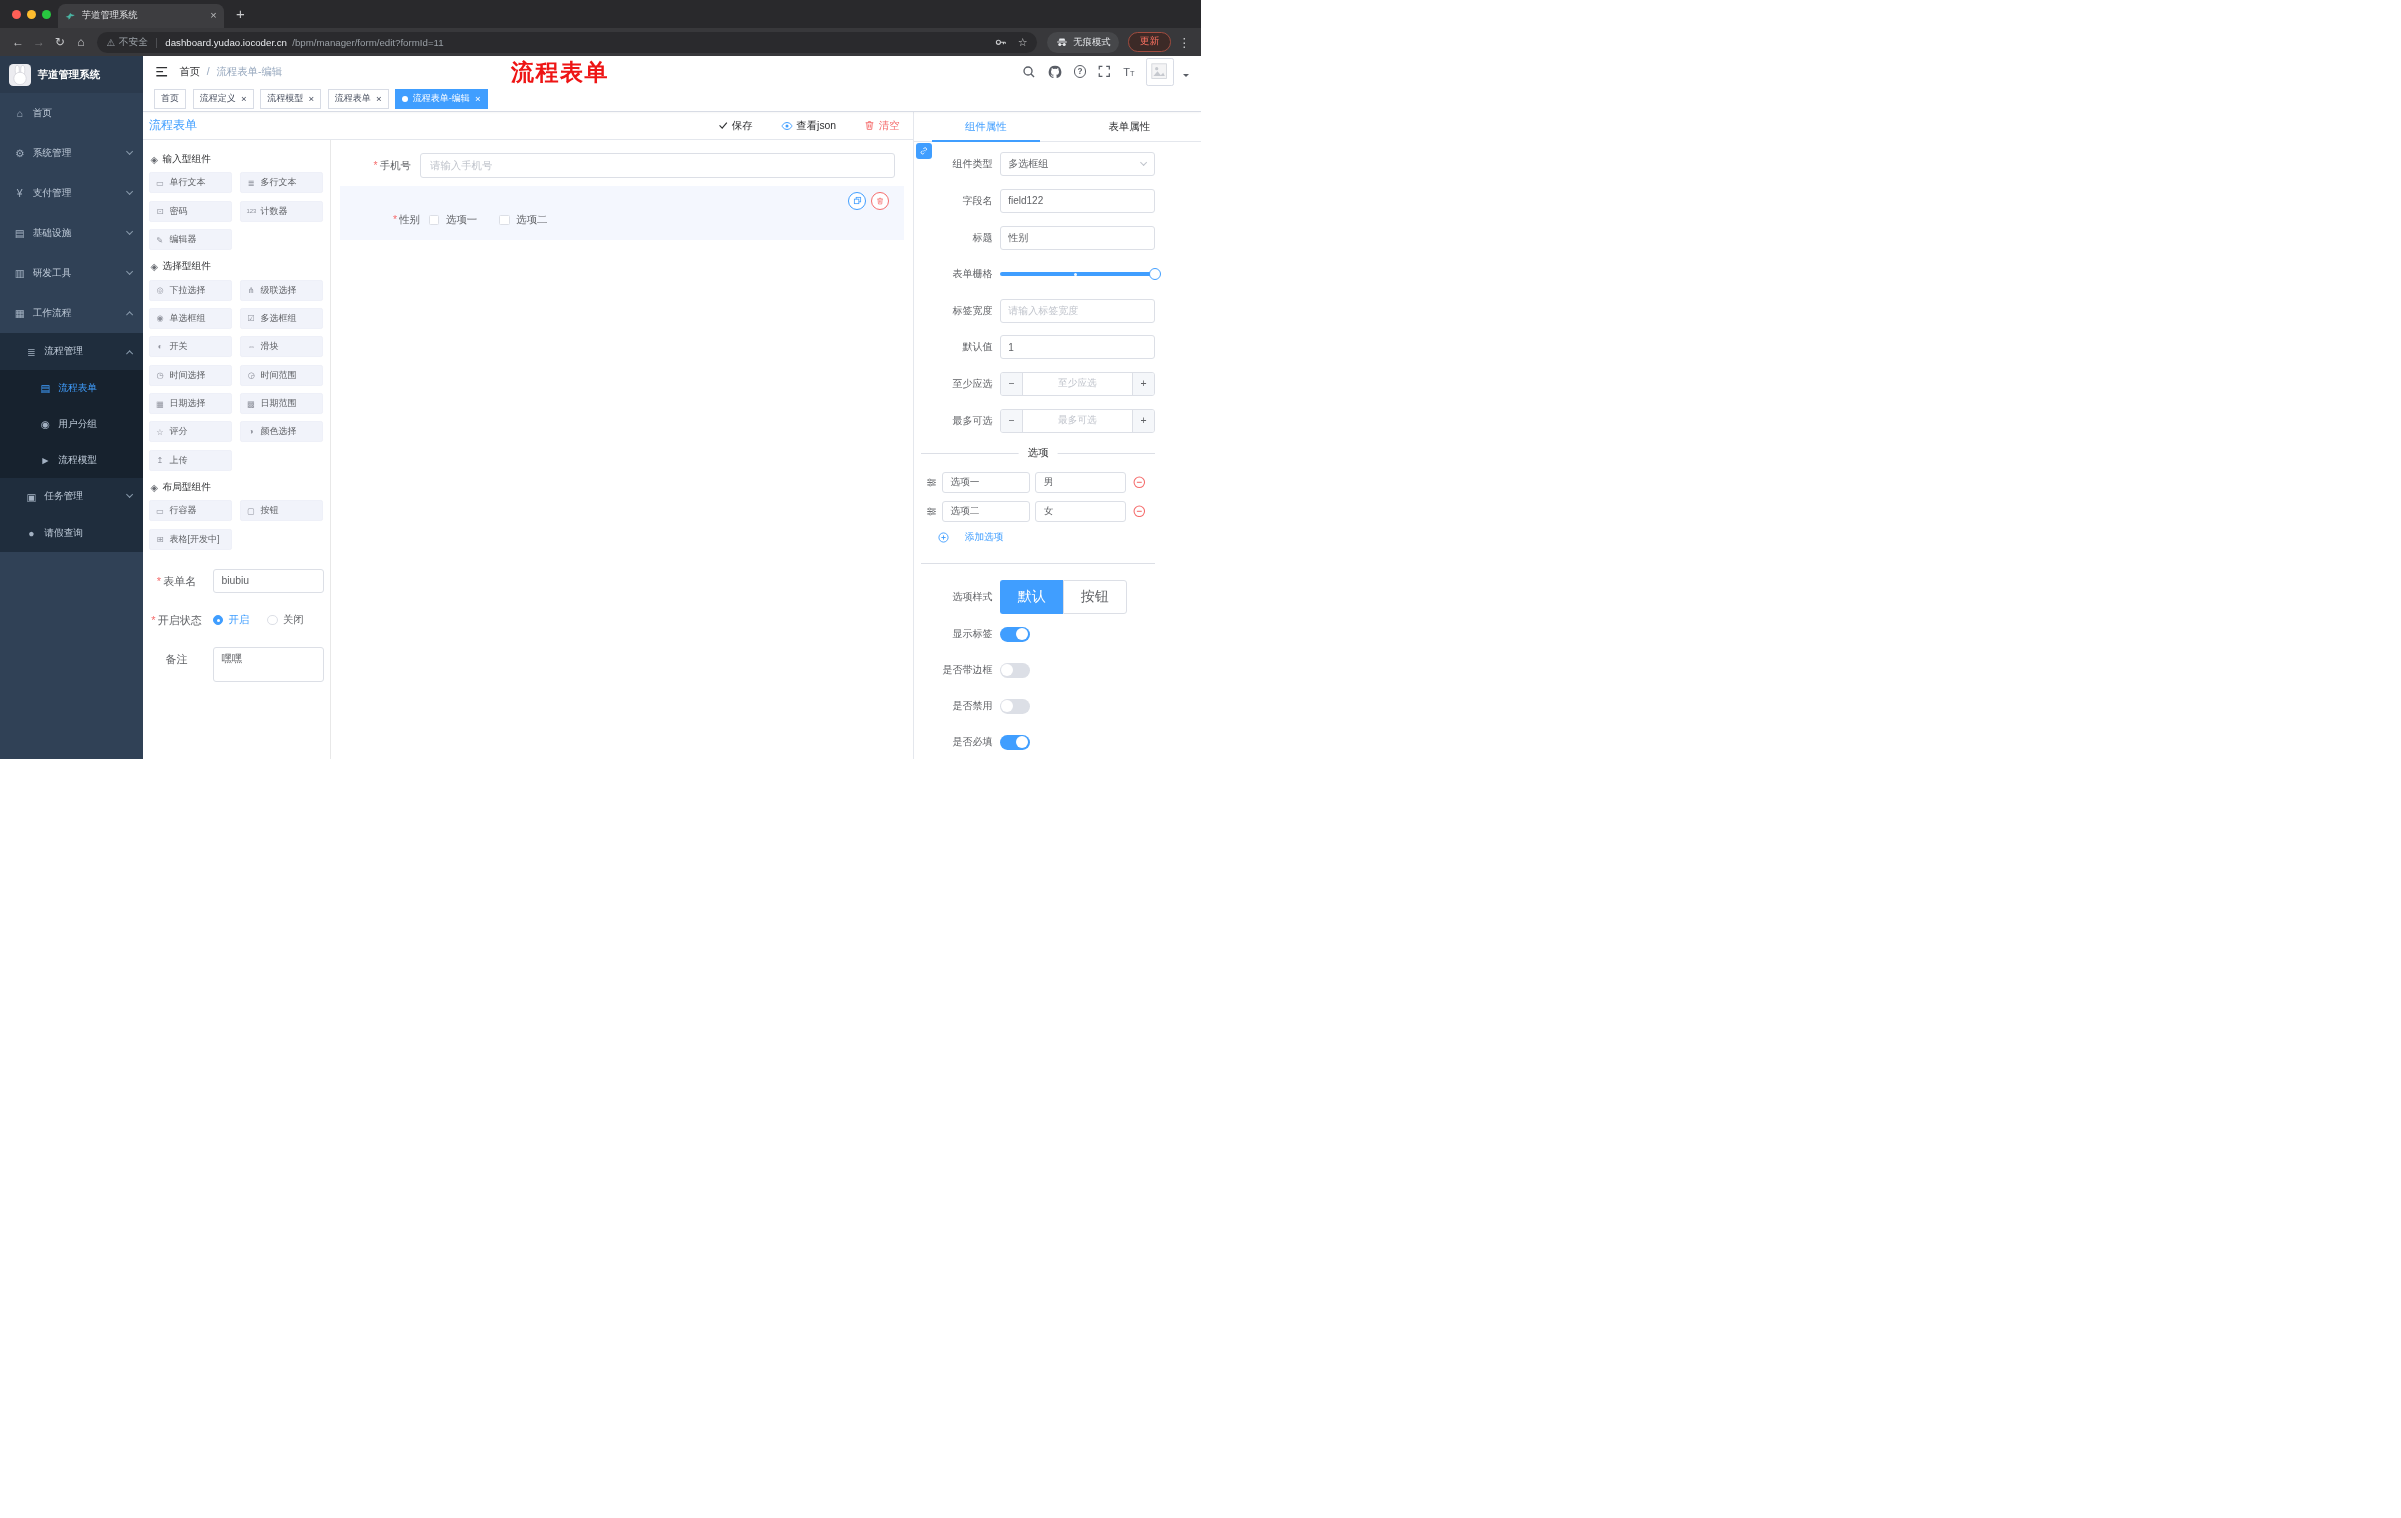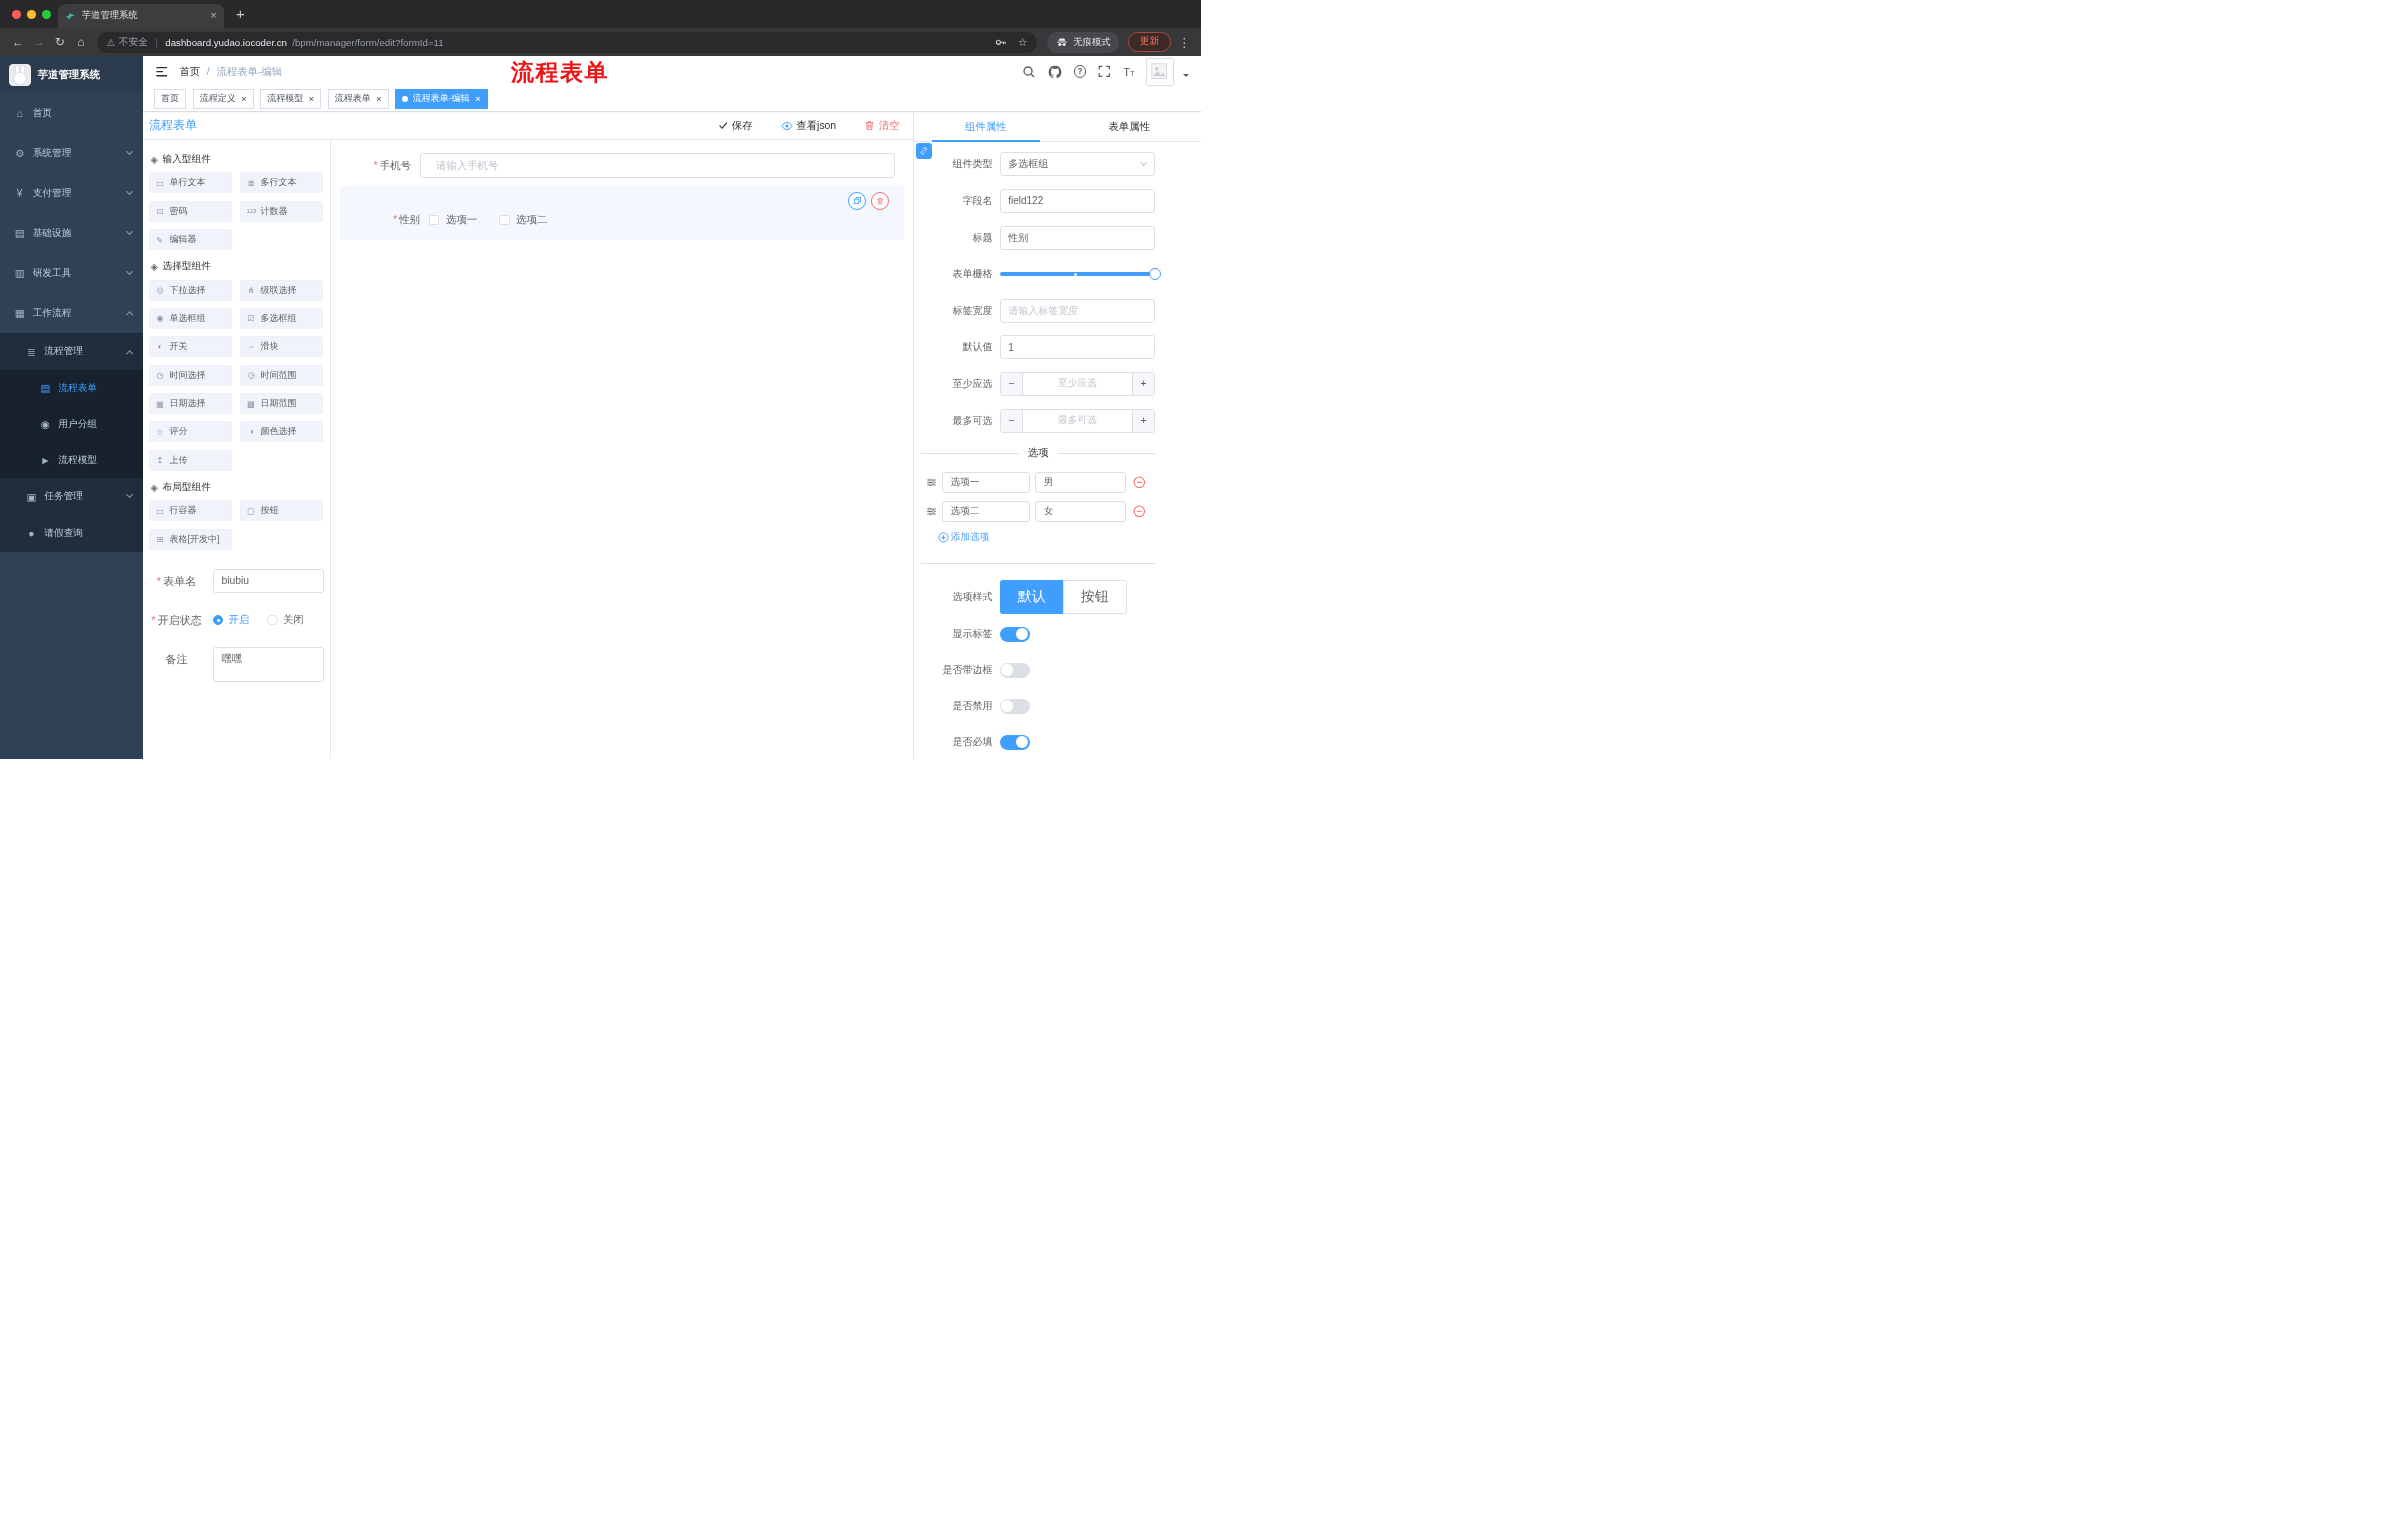--- a/index.html
+++ b/index.html
@@ -86,21 +86,21 @@
 .radios{display:flex;align-items:center;gap:18px;height:24px}
 .radio{display:flex;align-items:center;gap:5.2px;font-size:10.4px;color:#606266;cursor:pointer}
 .rdot{width:10.4px;height:10.4px;border:0.7px solid #dcdfe6;border-radius:50%;background:#fff;position:relative;flex:0 0 auto}
 .radio.on{color:#409eff}
 .radio.on .rdot{border-color:#409eff;background:#409eff}
 .radio.on .rdot::after{content:"";position:absolute;left:3px;top:3px;width:3px;height:3px;border-radius:50%;background:#fff}
 textarea.tarea{width:111px;height:35px;border:0.7px solid #dcdfe6;border-radius:3px;padding:3.7px 7.4px;font-size:10.4px;color:#606266;resize:none;outline:none;font-family:inherit}
 .canvas{flex:1;padding:13.4px 9px;overflow:hidden;position:relative;background:#fff}
 .crow{display:flex;align-items:center}
 .clabel{flex:0 0 71px;text-align:right;font-size:10.4px;color:#606266;margin-right:9px;white-space:nowrap}
-.cinput{flex:1;height:25px;border:0.7px solid #dcdfe6;border-radius:3px;padding:0 15px;font-size:10.4px;color:#606266;outline:none;background:#fff;margin-right:9px;font-family:inherit}
+.cinput{flex:1;height:25px;border:0.7px solid #dcdfe6;border-radius:3px;padding:0 9px;font-size:10.4px;color:#606266;outline:none;background:#fff;margin-right:9px;font-family:inherit}
 input::placeholder,textarea::placeholder{color:#c0c4cc}
 .selected{margin-top:7.4px;background:#f4f7fe;position:relative;padding:27px 9px 13.4px;cursor:move}
 .actbtn{position:absolute;top:6px;width:18px;height:18px;border-radius:50%;background:#fff;display:flex;align-items:center;justify-content:center;cursor:pointer}
 .actbtn.copy{right:38px;border:0.7px solid #409eff;color:#409eff}
 .actbtn.del{right:15px;border:0.7px solid #f56c6c;color:#f56c6c}
 .cbs{display:flex;align-items:center;gap:22px}
 .cbitem{display:flex;align-items:center;gap:6.7px;font-size:10.4px;color:#606266;cursor:pointer}
 .cb{width:10.4px;height:10.4px;border:0.7px solid #dcdfe6;border-radius:1.5px;background:#fff;flex:0 0 auto}
 
 .props{flex:1;border-left:0.7px solid #e4e7ed;position:relative;display:flex;flex-direction:column;min-width:0;background:#fff}
@@ -125,21 +125,21 @@
 .stbtn.minus{border-right:0.7px solid #dcdfe6}
 .stbtn.plus{border-left:0.7px solid #dcdfe6}
 .stval{flex:1;display:flex;align-items:center;justify-content:center;font-size:9.7px;color:#c0c4cc;white-space:nowrap;overflow:hidden}
 .pdivider{position:relative;border-top:0.7px solid #dcdfe6;margin:20px 0 18.6px}
 .pdivider span{position:absolute;left:50%;top:-7.4px;transform:translateX(-50%);background:#fff;padding:0 9px;font-size:10.4px;color:#303133;font-weight:500;white-space:nowrap}
 .orow{display:flex;align-items:center;gap:5.2px;margin:0 0 7.4px 4.5px}
 .dragi{color:#606266;cursor:grab;flex:0 0 auto}
 .orow input.pin{height:21px;font-size:9.7px;width:88px;flex:0 0 auto}
 .orow input.pin.oin2{width:91px}
 .rmbtn{color:#f56c6c;cursor:pointer;margin-left:1.5px;flex:0 0 auto}
-.addopt{display:flex;align-items:center;gap:2px;color:#409eff;font-size:9.7px;margin:9px 0 0 16.3px;cursor:pointer}
+.addopt{display:flex;align-items:center;gap:16px;color:#409eff;font-size:9.7px;margin:9px 0 0 16.3px;cursor:pointer}
 .pline{border-top:0.7px solid #dcdfe6;margin:19.3px 0 16.3px}
 .segs{display:flex}
 .seg{height:34px;padding:0 17px;display:flex;align-items:center;font-size:14px;border:0.7px solid #dcdfe6;color:#606266;cursor:pointer;background:#fff}
 .seg.on{background:#409eff;border-color:#409eff;color:#fff}
 .seg:first-child{border-radius:3px 0 0 3px;border-right:none}
 .seg:last-child{border-radius:0 3px 3px 0}
 .switch{width:30px;height:15px;border-radius:7.4px;background:#dcdfe6;position:relative;cursor:pointer}
 .switch.on{background:#409eff}
 .switch::after{content:"";position:absolute;top:1.5px;left:1.5px;width:12px;height:12px;border-radius:50%;background:#fff}
 .switch.on::after{left:16.3px}

